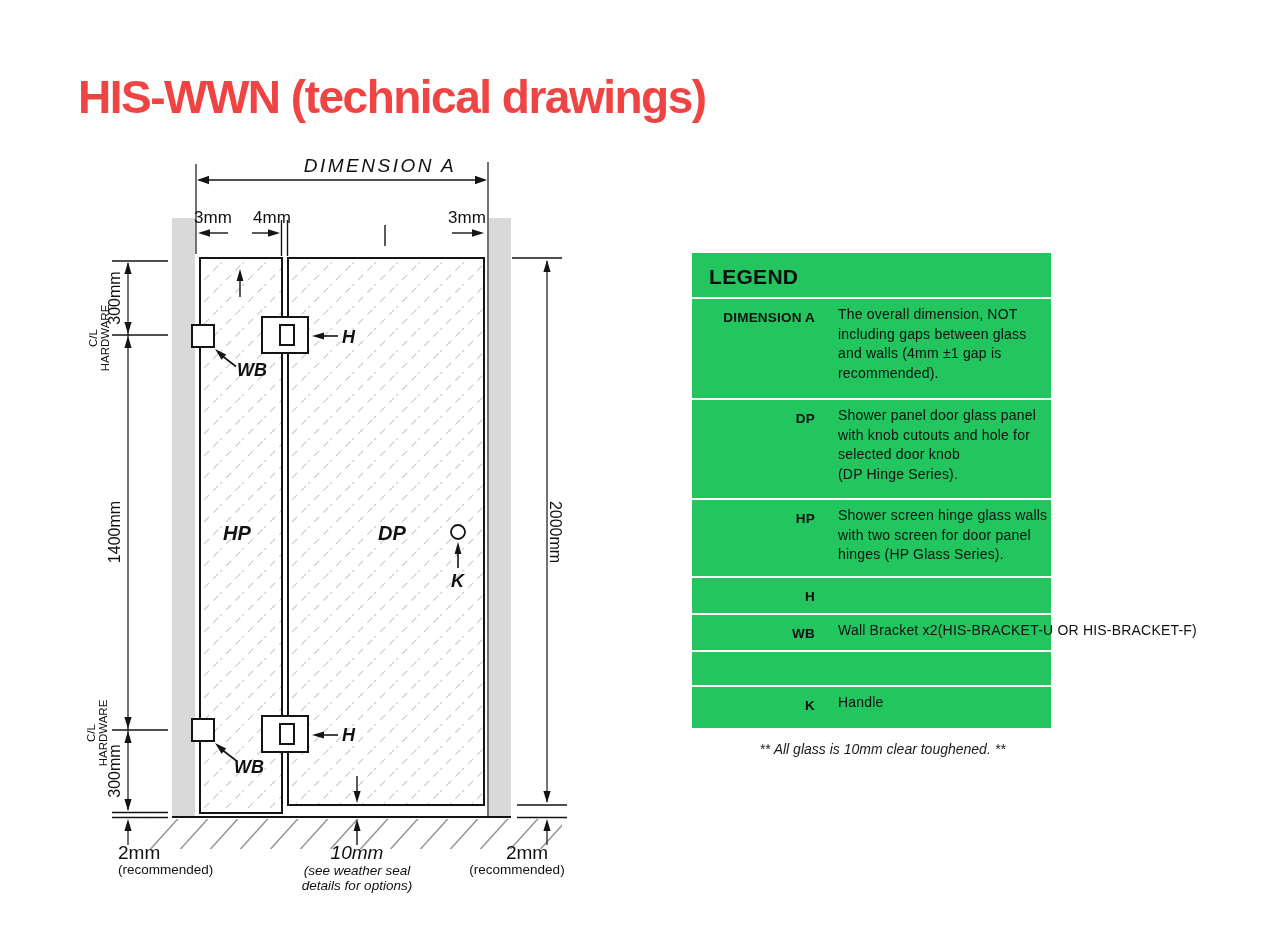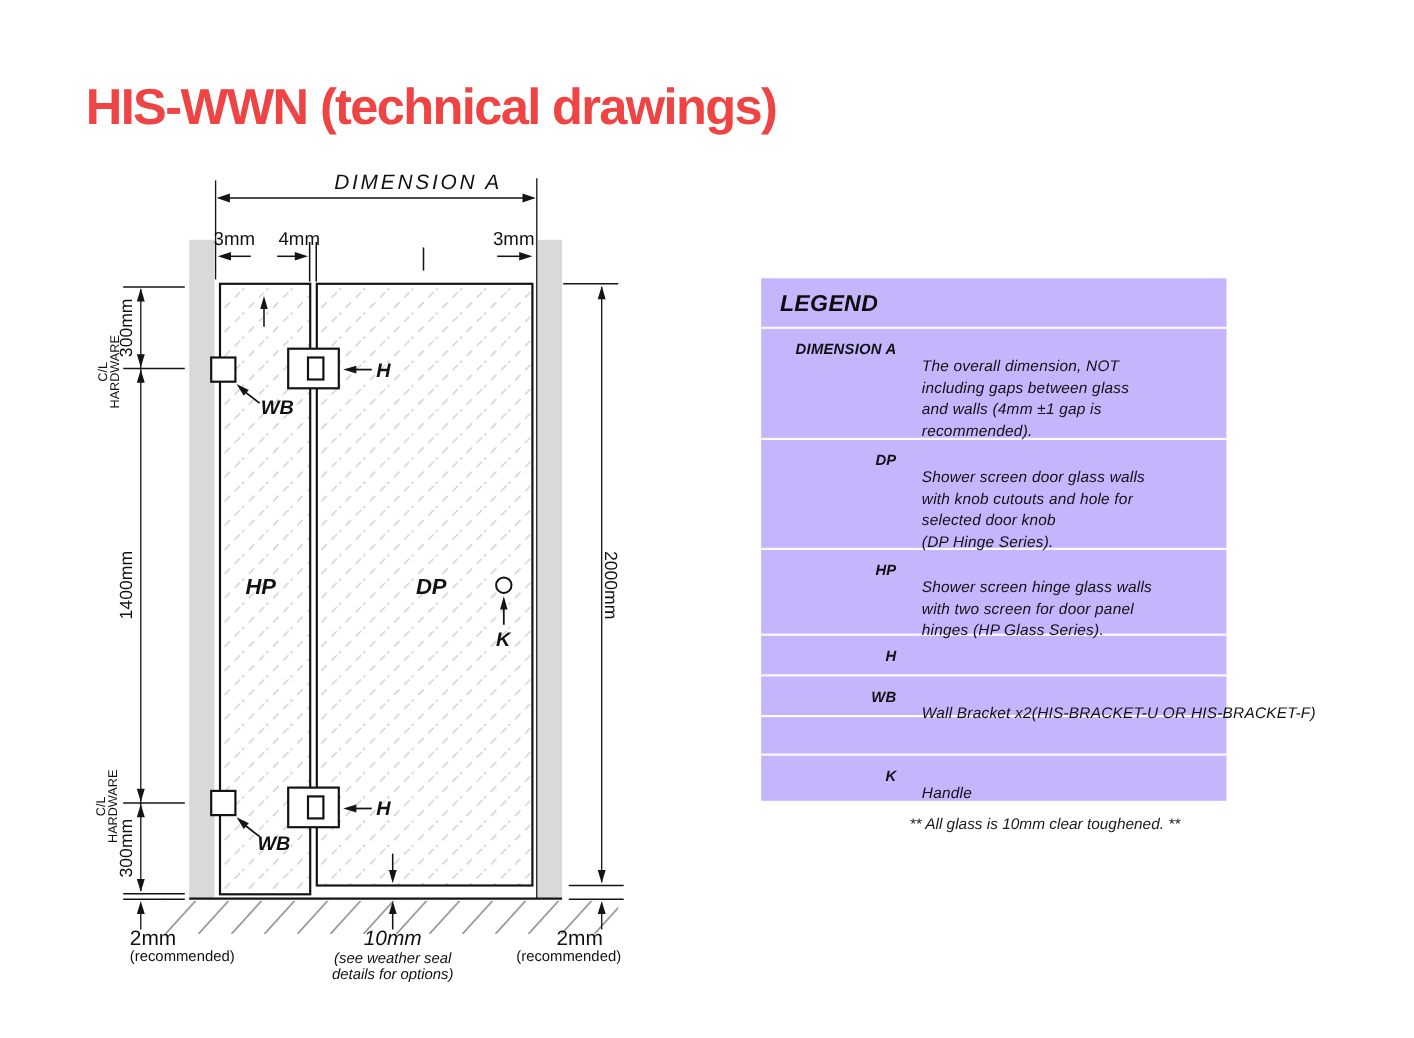--- a/index.html
+++ b/index.html
@@ -18,41 +18,40 @@
   .dimtxt-big{font-size:19px;}
   .dimtxt-small{font-size:13.5px;}
   .dimtxt-rot{font-size:16px;}
   .cltxt{font-size:11.5px;}
   .ital{font-style:italic;}
   .plabel{font-size:20px;font-weight:bold;font-style:italic;}
   .hlabel{font-size:18px;font-weight:bold;font-style:italic;}
   .dima-label{font-size:19px;font-style:italic;letter-spacing:2.5px;}
 
   .legend-box{
-    position:absolute;left:692px;top:253px;width:423px;height:475px;
-    background:#c4b5fd;
-    font-style:italic;
+    position:absolute;left:692px;top:253px;width:359px;height:475px;
+    background:#22c55e;
   }
   .legend-heading{
     height:32px;padding:12px 0 0 17px;
     font-size:21px;font-weight:bold;letter-spacing:0.3px;color:#0d0d0d;
   }
   .legend-row{
     display:flex;border-top:2px solid #fbfbfb;box-sizing:border-box;
   }
   .legend-term{
     flex:0 0 123px;text-align:right;padding-top:11px;
     font-size:13.5px;font-weight:bold;letter-spacing:0.2px;white-space:nowrap;
   }
   .legend-desc{
-    padding-left:23px;padding-top:24px;font-size:14px;line-height:19.5px;
+    padding-left:23px;padding-top:6px;font-size:14px;line-height:19.5px;
     letter-spacing:0.2px;white-space:nowrap;
   }
   .legend-footnote{
-    position:absolute;left:692px;top:741px;width:381px;text-align:right;
+    position:absolute;left:692px;top:741px;width:381px;text-align:center;
     font-size:14px;font-style:italic;color:#1a1a1a;
   }
 </style>
 </head>
 <body>
 
 <div class="page-title">HIS-WWN (technical drawings)</div>
 
 <svg class="drawing" width="1285" height="944" viewBox="0 0 1285 944">
   <defs>
@@ -222,21 +221,21 @@
         <div class="legend-desc">
           <div>The overall dimension, NOT</div>
           <div>including gaps between glass</div>
           <div>and walls (4mm ±1 gap is</div>
           <div>recommended).</div>
         </div>
       </div>
       <div class="legend-row" style="height: 100px;">
         <div class="legend-term">DP</div>
         <div class="legend-desc">
-          <div>Shower screen door glass walls</div>
+          <div>Shower panel door glass panel</div>
           <div>with knob cutouts and hole for</div>
           <div>selected door knob</div>
           <div>(DP Hinge Series).</div>
         </div>
       </div>
       <div class="legend-row" style="height: 78px;">
         <div class="legend-term">HP</div>
         <div class="legend-desc">
           <div>Shower screen hinge glass walls</div>
           <div>with two screen for door panel</div>

